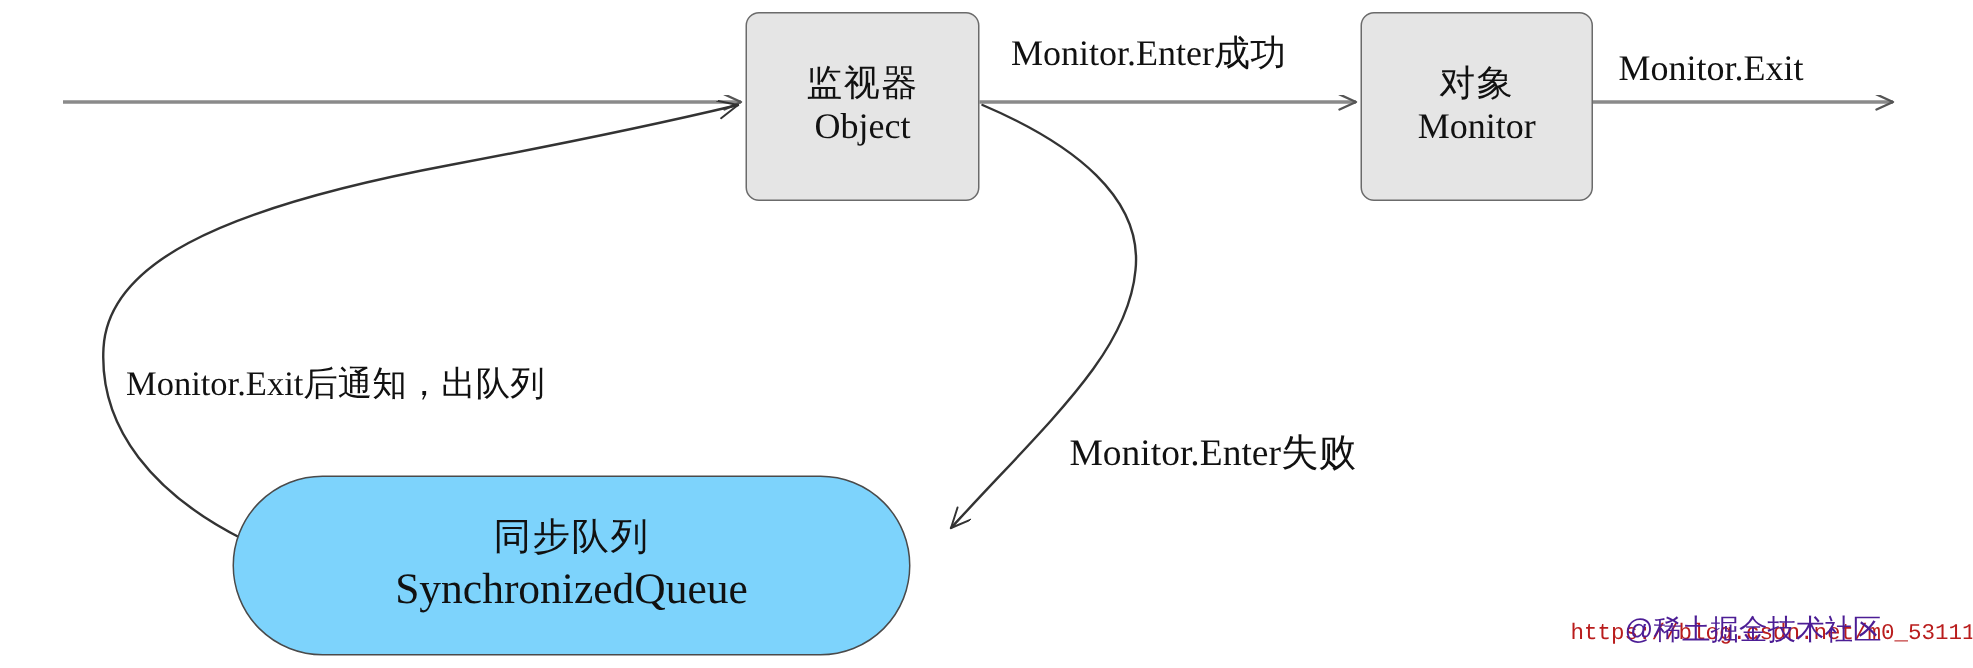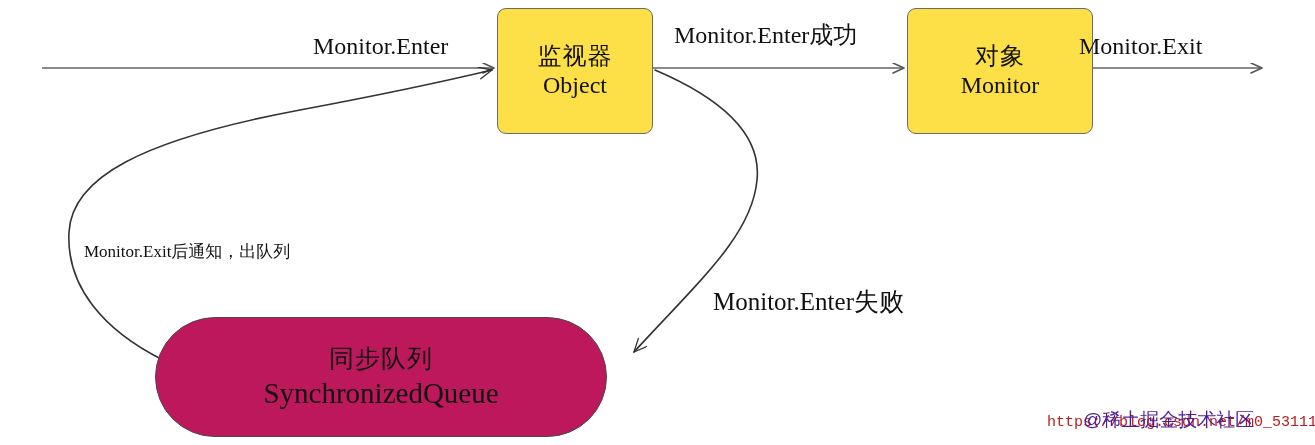--- a/index.html
+++ b/index.html
@@ -22,21 +22,21 @@
     left: 0;
     top: 0;
     width: 1315px;
     height: 445px;
   }
   .node-box {
     position: absolute;
     box-sizing: border-box;
     border: 1.6px solid #6b6b6b;
     border-radius: 9px;
-    background: #fde047;
+    background: #e5e5e5;
     display: flex;
     flex-direction: column;
     align-items: center;
     justify-content: center;
     color: #111111;
     line-height: 1.22;
   }
   .node-line-cn {
     font-size: 24px;
     letter-spacing: 1px;
@@ -46,52 +46,52 @@
   }
   #node-monitor {
     left: 497px;
     top: 8px;
     width: 156px;
     height: 126px;
   }
   #node-object {
     left: 907px;
     top: 8px;
-    width: 186px;
+    width: 155px;
     height: 126px;
   }
   #node-queue {
     position: absolute;
     left: 155px;
     top: 317px;
     width: 452px;
     height: 120px;
     box-sizing: border-box;
     border: 1.6px solid #4a4a4a;
     border-radius: 62px;
-    background: #be185d;
+    background: #7dd3fc;
     display: flex;
     flex-direction: column;
     align-items: center;
     justify-content: center;
     color: #111111;
     line-height: 1.25;
   }
   #node-queue .node-line-cn { font-size: 25px; }
   #node-queue .node-line-en { font-size: 29px; }
   .edge-label {
     position: absolute;
     color: #111111;
     font-size: 24px;
     white-space: nowrap;
   }
   #label-enter       { left: 313px; top: 33px; }
   #label-enter-ok    { left: 674px; top: 19px; }
   #label-exit        { left: 1079px; top: 33px; }
-  #label-notify      { left: 84px;  top: 240px; font-size: 17px; }
+  #label-notify      { left: 84px;  top: 240px; font-size: 23px; }
   #label-enter-fail  { left: 713px; top: 285px; font-size: 25px; }
   #watermark {
     position: absolute;
     left: 1083px;
     top: 407px;
     font-size: 19px;
     color: #4c1d95;
     font-family: "Liberation Sans", sans-serif;
     white-space: nowrap;
   }
@@ -140,21 +140,20 @@
   <div class="node-box" id="node-object">
     <div class="node-line-cn">对象</div>
     <div class="node-line-en">Monitor</div>
   </div>
 
   <div id="node-queue">
     <div class="node-line-cn">同步队列</div>
     <div class="node-line-en">SynchronizedQueue</div>
   </div>
 
-  <div class="edge-label" id="label-enter">Monitor.Enter</div>
   <div class="edge-label" id="label-enter-ok">Monitor.Enter成功</div>
   <div class="edge-label" id="label-exit">Monitor.Exit</div>
   <div class="edge-label" id="label-enter-fail">Monitor.Enter失败</div>
   <div class="edge-label" id="label-notify">Monitor.Exit后通知，出队列</div>
 
   <div id="watermark-url">https://blog.csdn.net/m0_53111074</div>
   <div id="watermark">@稀土掘金技术社区</div>
 
 </div>
 

